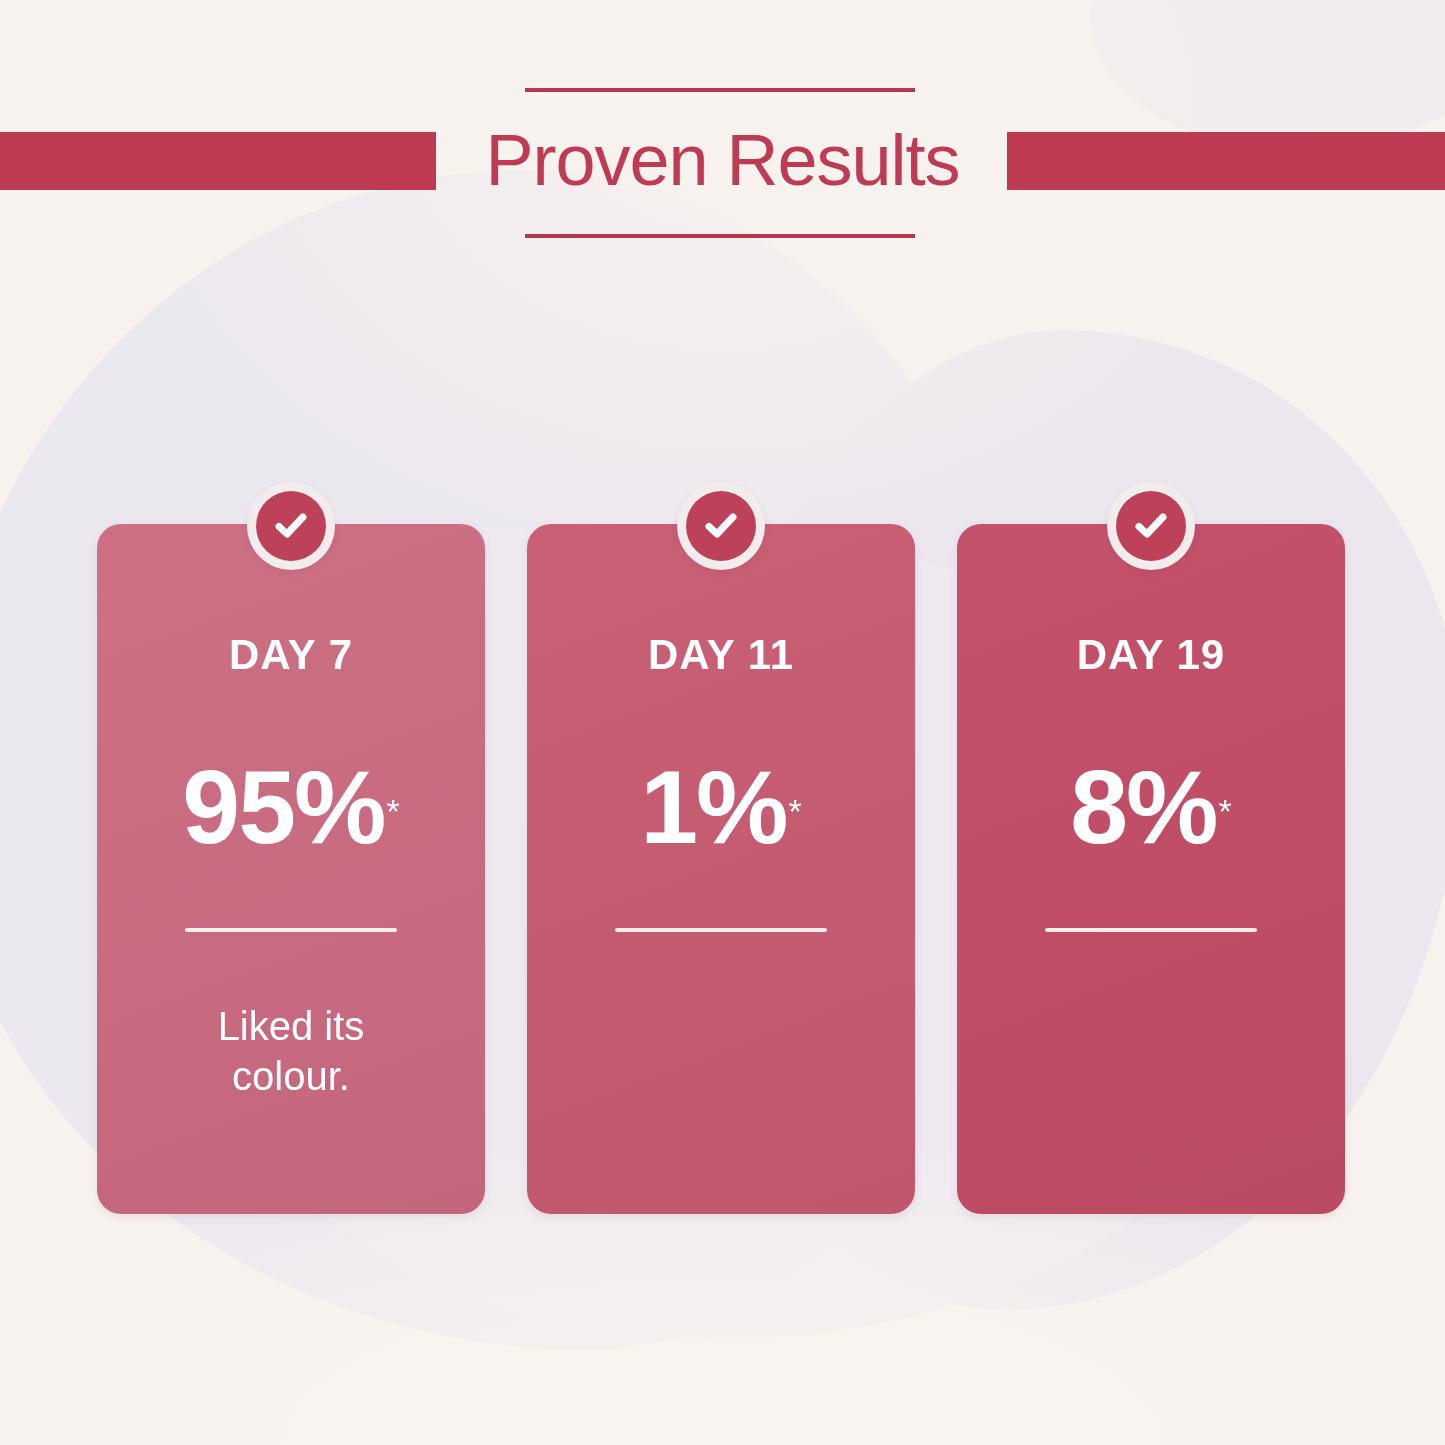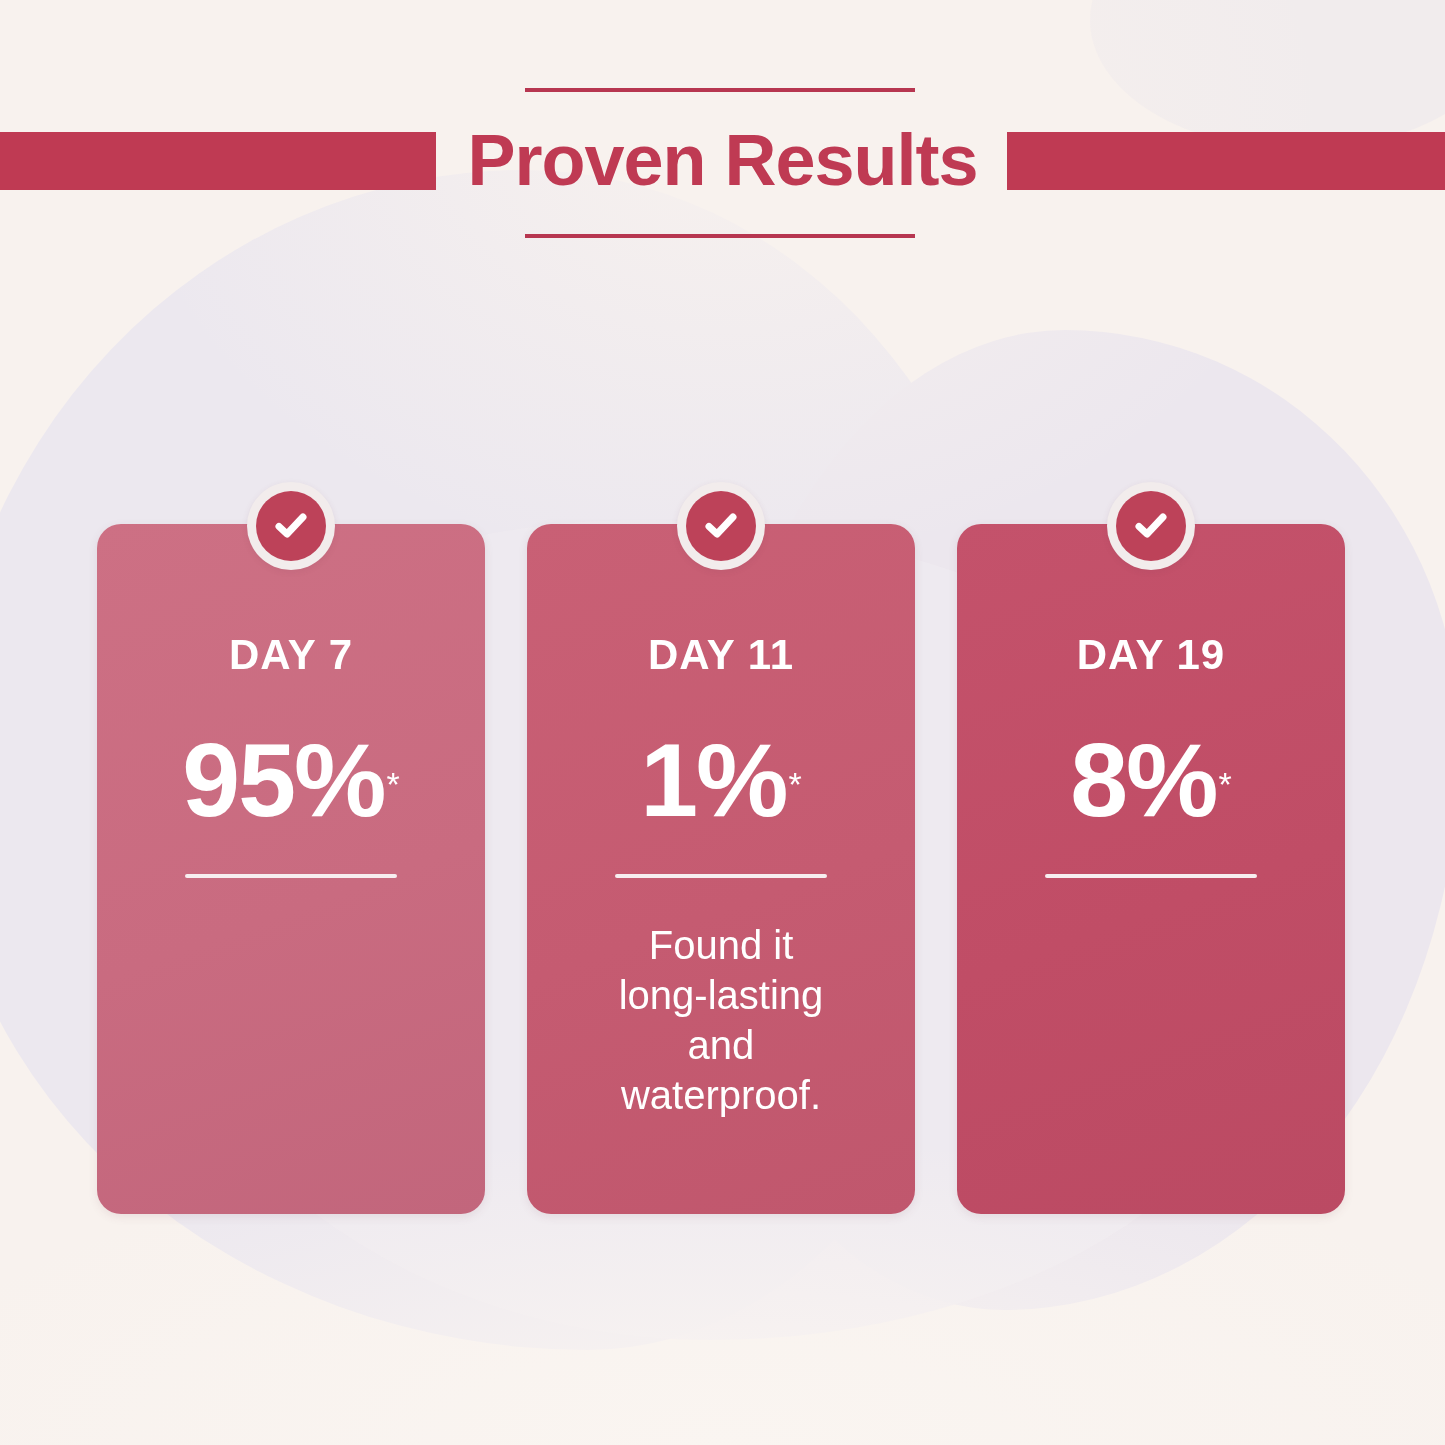--- a/index.html
+++ b/index.html
@@ -91,21 +91,21 @@
   .header-bar-left { left: 0; width: 436px; }
   .header-bar-right { left: 1007px; width: 438px; }
 
   .page-title {
     position: absolute;
     top: 112px;
     left: 0;
     width: 1445px;
     text-align: center;
     font-size: 72px;
-    font-weight: bold;
+    font-weight: normal;
     letter-spacing: -1px;
     color: #bf3a53;
     line-height: 96px;
   }
 
   
   .cards {
     position: absolute;
     top: 524px;
     left: 97px;
@@ -118,20 +118,21 @@
     position: relative;
     width: 388px;
     height: 690px;
     border-radius: 24px;
     box-sizing: border-box;
     padding: 0 20px;
     display: flex;
     flex-direction: column;
     align-items: center;
     box-shadow: 0 3px 10px rgba(120, 60, 75, 0.10);
+    gap: 27px;
   }
   .card-1 { background: linear-gradient(160deg, #cd7084 0%, #c96b80 55%, #c2667c 100%); }
   .card-2 { background: linear-gradient(160deg, #c96075 0%, #c55b71 55%, #c0576d 100%); }
   .card-3 { background: linear-gradient(160deg, #c4526b 0%, #c04d66 55%, #bb4a63 100%); }
 
   .badge {
     position: absolute;
     top: -42px;
     left: 50%;
     transform: translateX(-50%);
@@ -241,40 +242,38 @@
             <path d="M8 20.5 L16 28 L32 11" fill="none" stroke="#ffffff" stroke-width="7" stroke-linecap="round" stroke-linejoin="round"></path>
           </svg>
         </div>
       </div>
       <div class="day-label">DAY 7</div>
       <div class="pct-wrap">
         <span class="pct">95%</span>
         <span class="pct-star">*</span>
       </div>
       <div class="divider"></div>
+      <div class="desc">Liked its
+colour.</div>
     </div>
 
     <div class="card card-2">
       <div class="badge">
         <div class="badge-inner">
           <svg width="40" height="40" viewBox="0 0 40 40" aria-hidden="true">
             <path d="M8 20.5 L16 28 L32 11" fill="none" stroke="#ffffff" stroke-width="7" stroke-linecap="round" stroke-linejoin="round"></path>
           </svg>
         </div>
       </div>
       <div class="day-label">DAY 11</div>
       <div class="pct-wrap">
         <span class="pct">1%</span>
         <span class="pct-star">*</span>
       </div>
       <div class="divider"></div>
-      <div class="desc">Found it
-long-lasting
-and
-waterproof.</div>
     </div>
 
     <div class="card card-3">
       <div class="badge">
         <div class="badge-inner">
           <svg width="40" height="40" viewBox="0 0 40 40" aria-hidden="true">
             <path d="M8 20.5 L16 28 L32 11" fill="none" stroke="#ffffff" stroke-width="7" stroke-linecap="round" stroke-linejoin="round"></path>
           </svg>
         </div>
       </div>

